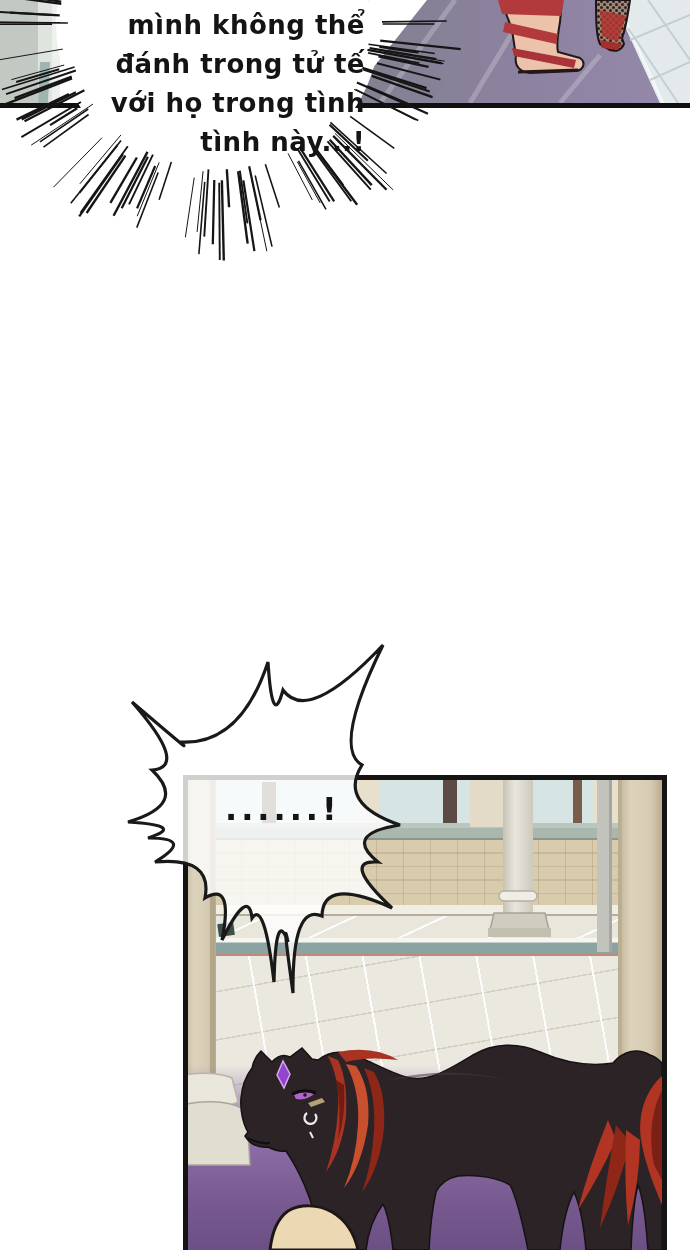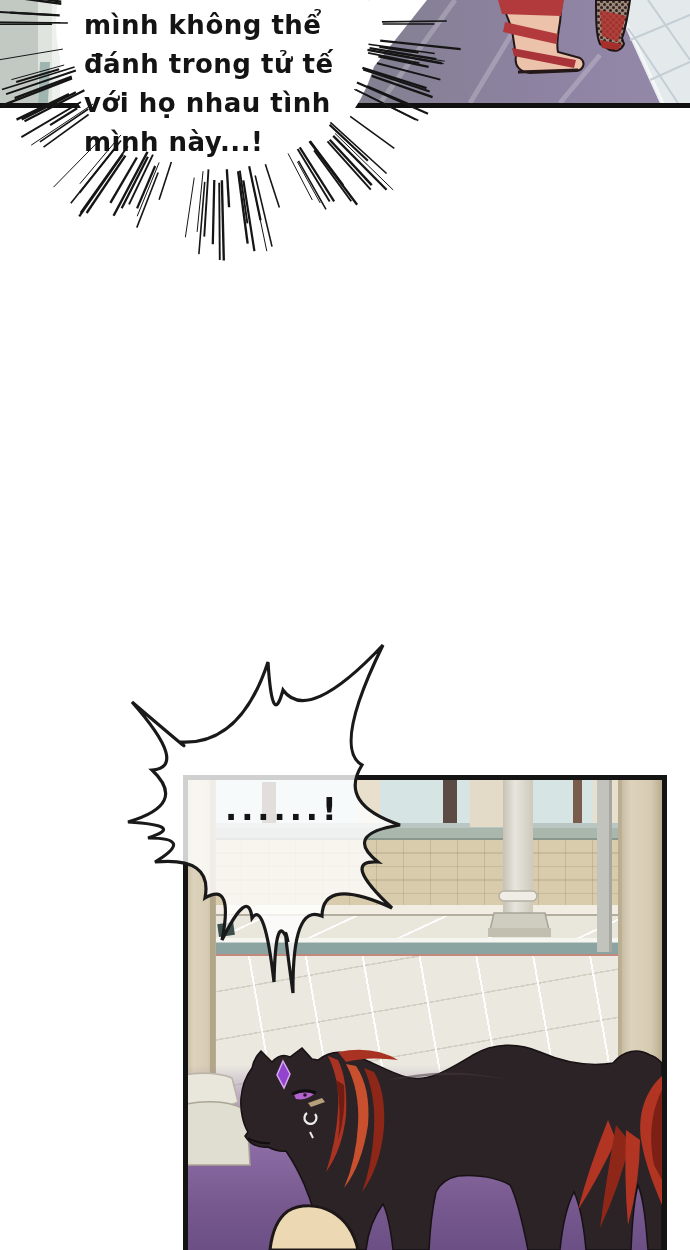--- a/index.html
+++ b/index.html
@@ -3,21 +3,21 @@
 <meta charset="utf-8">
 <style>
   html,body{margin:0;padding:0;background:#ffffff;}
   .stage{position:relative;width:690px;height:1250px;margin:0 auto;background:#ffffff;
          overflow:hidden;font-family:"DejaVu Sans",sans-serif;}
   .abs{position:absolute;}
   
   #top-scene{left:0;top:0;}
   
   #burst-svg{left:0;top:0;}
-  .burst-text{left:84px;top:6px;width:265px;text-align:left;
+  .burst-text{left:100px;top:6px;width:265px;text-align:right;
               font-weight:bold;font-size:26px;line-height:39px;color:#141414;
               letter-spacing:.5px;}
   
   .panel{left:183px;top:775px;width:484px;height:475px;box-sizing:border-box;
          border:5px solid #141414;border-bottom:none;background:#efebe0;overflow:hidden;}
   .panel .band{position:absolute;left:0;width:474px;}
   .win-band{top:0;height:48px;background:#d6e5e4;}
   .pier{position:absolute;top:0;height:48px;background:#e8e0cd;}
   .post{position:absolute;}
   .sill{position:absolute;left:0;top:43px;width:474px;height:5px;background:#b9c6c2;}
@@ -247,22 +247,22 @@
         <line x1="381.96359622487046" y1="21.8782841126084" x2="446.7301736380462" y2="21.00711144835151" stroke="#151515" stroke-width="1.59"></line>
         <line x1="380.17387203289655" y1="40.603794930627345" x2="460.6451009342562" y2="49.16787280109398" stroke="#151515" stroke-width="2.25"></line>
         <line x1="367.4919002109508" y1="49.892664427316966" x2="441.761581908594" y2="63.26428800040543" stroke="#151515" stroke-width="2.37"></line>
         <line x1="368.09215435732636" y1="52.86379686244386" x2="419.4118817366493" y2="63.12251996457456" stroke="#151515" stroke-width="1.88"></line>
         <line x1="379.934128067973" y1="50.307694811519994" x2="444.75054671975477" y2="61.25337961589689" stroke="#151515" stroke-width="0.98"></line>
       </g>
   </svg>
   <div class="abs burst-text">
     <div>mình không thể</div>
     <div>đánh trong tử tế</div>
-    <div>với họ nhau tình</div>
-    <div>mình này...!</div>
+    <div>với họ trong tình</div>
+    <div>tình này...!</div>
   </div>
 
   <div class="abs panel">
 
     <div class="band win-band">
       <div class="pier" style="left:0;width:25px"></div>
       <div class="pier" style="left:169px;width:23px"></div>
       <div class="pier" style="left:302px;width:16px"></div>
       <div class="pier" style="left:405px;width:69px"></div>
       <div class="post" style="left:74px;top:2px;width:14px;height:41px;background:#6e5a50"></div>

